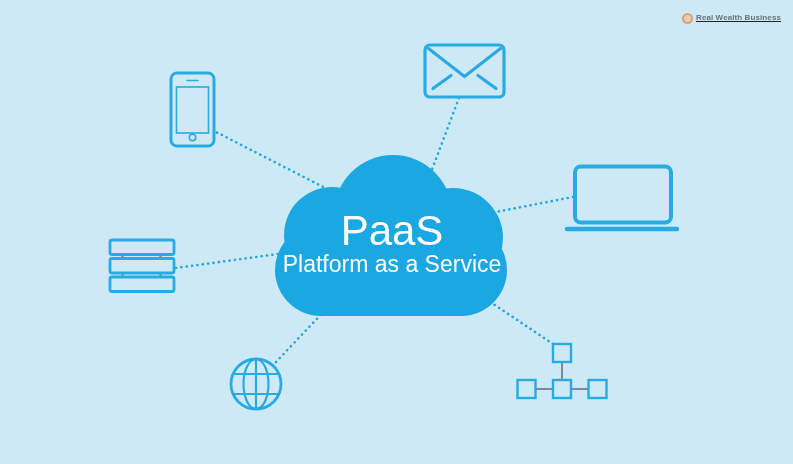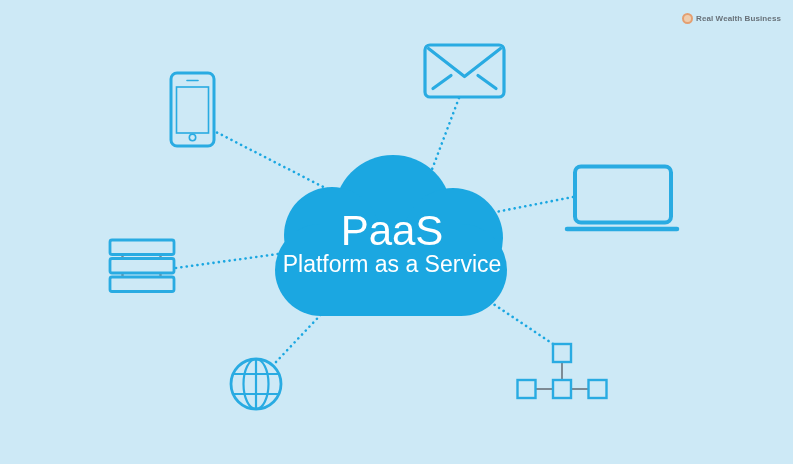--- a/index.html
+++ b/index.html
@@ -15,23 +15,23 @@
     position: absolute;
     left: 0; top: 0;
     width: 793px; height: 464px;
     display: block;
   }
   .brand {
     position: absolute;
     top: 13px;
     right: 12px;
     display: flex;
-    align-items: center;
     gap: 3px;
     opacity: 0.85;
+    text-decoration: underline;
   }
   .brand-icon {
     width: 11px; height: 11px;
     border-radius: 50%;
     background: #F6C9A2;
     border: 2px solid #E9935A;
     box-sizing: border-box;
     display: inline-block;
   }
   .brand-text {

